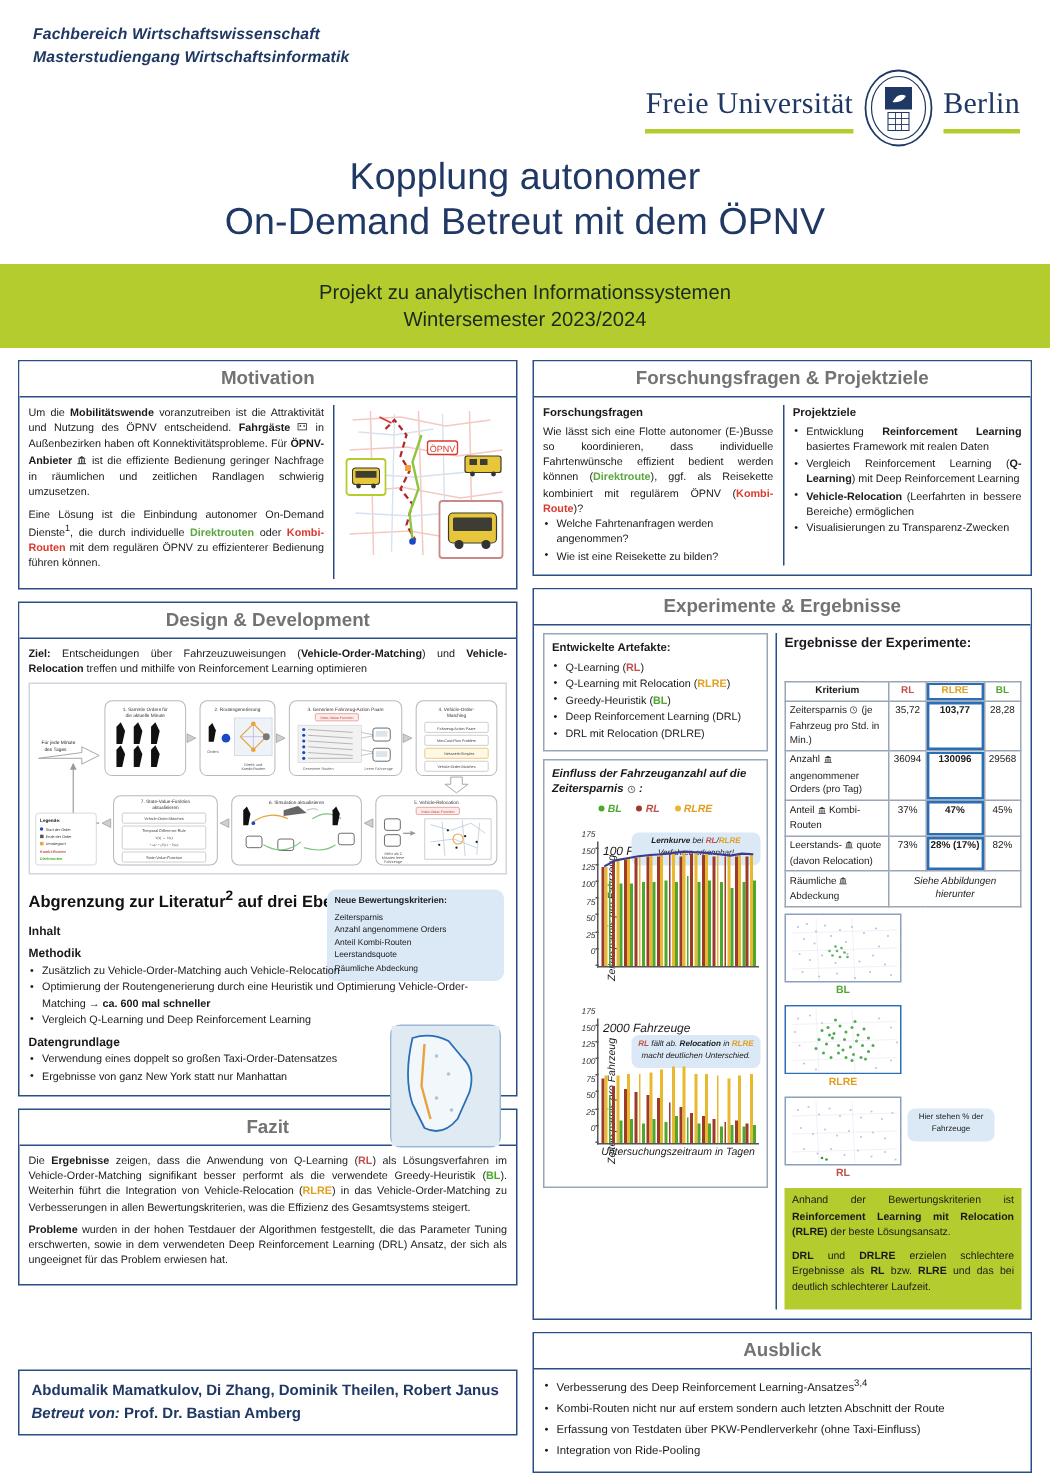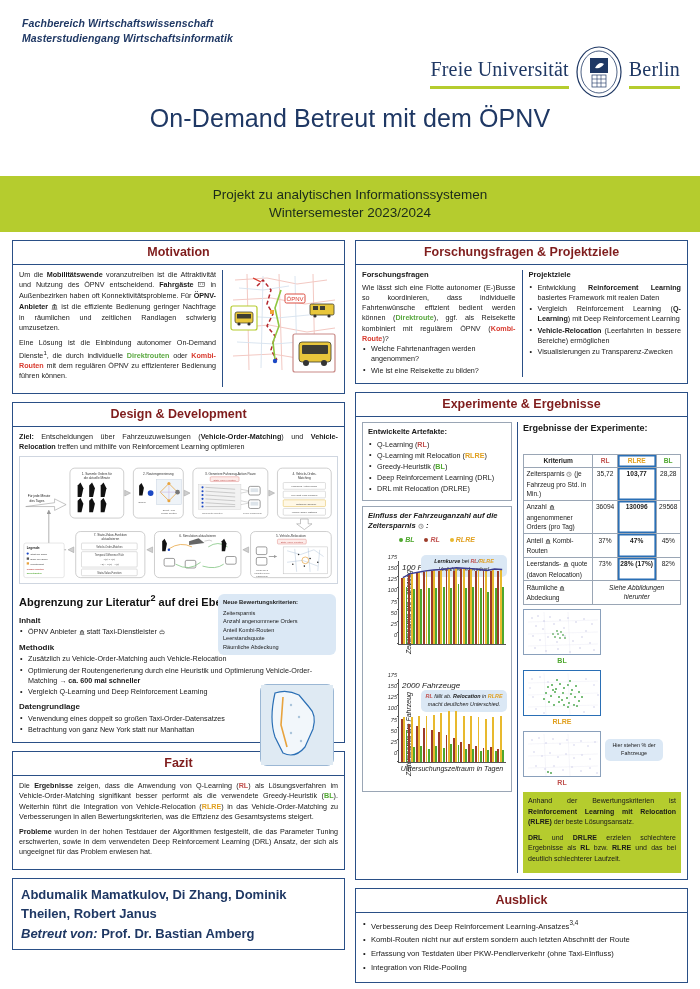--- a/index.html
+++ b/index.html
@@ -25,21 +25,21 @@
     background: #b5cc2e; height: 56px; display: flex; flex-direction: column;
     align-items: center; justify-content: center; color: #1b2a1b; font-size: 13.5px; line-height: 1.35;
   }
 
   
   .cols { display: flex; gap: 10px; padding: 8px 12px 0 12px; }
   .col { width: 334px; display: flex; flex-direction: column; gap: 8px; }
 
   .card { border: 1.6px solid #2a4f86; background: #fff; }
   .card-h {
-    text-align: center; color: #7f1d1d; font-weight: bold; font-size: 12.5px;
+    text-align: center; color: #737373; font-weight: bold; font-size: 12.5px;
     padding: 4px 0 5px 0; border-bottom: 1.6px solid #2a4f86; background: #fff;
   }
   .card-b { padding: 5px 6px 6px 6px; font-size: 7.2px; line-height: 1.42; }
 
   .just { text-align: justify; }
   .b { font-weight: bold; }
   .i { font-style: italic; }
   .rl { color: #c0504d; font-weight: bold; }
   .rlre { color: #e0a020; font-weight: bold; }
   .bl { color: #4ea72e; font-weight: bold; }
@@ -122,21 +122,21 @@
   
   .cov { display: flex; flex-wrap: wrap; gap: 4px; margin-top: 4px; }
   .cov-item { width: 78px; }
   .cov-map { width: 78px; height: 46px; border: 1px solid #8aa0bb; background: #fff; position: relative; overflow: hidden; }
   .cov-map.sel { border: 1.6px solid #2a6fb5; }
   .cov-cap { text-align: center; font-size: 7px; font-weight: bold; margin-top: 1px; }
   .greenbox { background: #b5cc2e; padding: 4px 5px; font-size: 7px; line-height: 1.5; margin-top: 4px; }
   .greenbox p { margin-bottom: 5px; text-align: justify; }
 
   
-  .footer-auth { border: 1.6px solid #2a4f86; padding: 6px 8px; font-size: 13px; line-height: 1.5; color: #1f3864; }
+  .footer-auth { border: 1.6px solid #2a4f86; padding: 6px 8px; font-size: 10px; line-height: 1.5; color: #1f3864; margin-top: 48px; }
   .lit { border: 1.6px solid #2a4f86; padding: 3px 5px; font-size: 3.4px; line-height: 1.35; display: flex; gap: 4px; }
   .lit-h { font-weight: bold; font-size: 8px; color: #1f3864; flex: 0 0 auto; }
   .lit-body { text-align: justify; color: #333; }
   .lit-body b { font-size: 4.2px; }
 
   .icon-g { display: inline-block; vertical-align: -1px; }
 </style>
 </head>
 <body>
 
@@ -164,20 +164,21 @@
           <line x1="28" y1="29" x2="28" y2="41" stroke="#1f3864" stroke-width="0.6"></line>
         </svg>
       </div>
       <div style="position:relative;padding-bottom:5px;">
         <span class="fu-text">Berlin</span>
         <div class="fu-underline"></div>
       </div>
     </div>
 
     <div class="title">
+      <div>Kopplung autonomer</div>
       <div>On-Demand Betreut mit dem ÖPNV</div>
     </div>
   </div>
 
   <div class="greenband">
     <div>Projekt zu analytischen Informationssystemen</div>
     <div>Wintersemester 2023/2024</div>
   </div>
 
   <div class="cols">
@@ -447,51 +448,35 @@
                     <circle cx="30" cy="20" r="1.2"></circle>
                     <circle cx="38" cy="32" r="1.2"></circle>
                     <circle cx="30" cy="48" r="1.2"></circle>
                     <circle cx="40" cy="56" r="1.2"></circle>
                   </g>
               </svg>
             </div>
 
             <div class="abg-sub">Inhalt</div>
             <ul>
-              <li>ÖPNV Anbieter
-                <span class="icon-g"><svg width="6" height="6" viewBox="0 0 10 10">
-                      <path d="M1 4 L5 1.5 L9 4 Z" fill="#333"></path>
-                      <rect x="2" y="4.5" width="1.2" height="3.5" fill="#333"></rect>
-                      <rect x="4.4" y="4.5" width="1.2" height="3.5" fill="#333"></rect>
-                      <rect x="6.8" y="4.5" width="1.2" height="3.5" fill="#333"></rect>
-                      <rect x="1" y="8.2" width="8" height="1" fill="#333"></rect>
-                    </svg></span>
-                statt Taxi-Dienstleister
-                <span class="icon-g"><svg width="6" height="6" viewBox="0 0 10 10">
-                      <rect x="1" y="4" width="8" height="3.5" rx="1" fill="none" stroke="#333" stroke-width="0.8"></rect>
-                      <path d="M2.5 4 L3.5 2 L6.5 2 L7.5 4" fill="none" stroke="#333" stroke-width="0.7"></path>
-                      <circle cx="3" cy="8" r="0.8" fill="#333"></circle>
-                      <circle cx="7" cy="8" r="0.8" fill="#333"></circle>
-                    </svg></span>
-              </li>
             </ul>
 
             <div class="abg-sub">Methodik</div>
             <ul>
               <li>Zusätzlich zu Vehicle-Order-Matching auch Vehicle-Relocation</li>
               <li>
                 <span>Optimierung der Routengenerierung durch eine Heuristik und Optimierung Vehicle-Order-Matching </span><span class="b">→ ca. 600 mal schneller</span>
               </li>
               <li>Vergleich Q-Learning und Deep Reinforcement Learning</li>
             </ul>
 
             <div class="abg-sub">Datengrundlage</div>
             <ul>
               <li>Verwendung eines doppelt so großen Taxi-Order-Datensatzes</li>
-              <li>Betrachtung von ganz New York statt nur Manhattan</li>
+              <li>Ergebnisse von ganz New York statt nur Manhattan</li>
             </ul>
           </div>
         </div>
       </div>
 
       <div class="card">
         <div class="card-h">Fazit</div>
         <div class="card-b fazit">
           <p class="just">
             <span>Die </span><span class="b">Ergebnisse</span><span> zeigen, dass die Anwendung von Q-Learning (</span><span class="rl">RL</span><span>) als Lösungsverfahren im Vehicle-Order-Matching signifikant besser performt als die verwendete Greedy-Heuristik (</span><span class="bl">BL</span><span>). Weiterhin führt die Integration von Vehicle-Relocation (</span><span class="rlre">RLRE</span><span>) in das Vehicle-Order-Matching zu Verbesserungen in allen Bewertungskriterien, was die Effizienz des Gesamtsystems steigert.</span>

